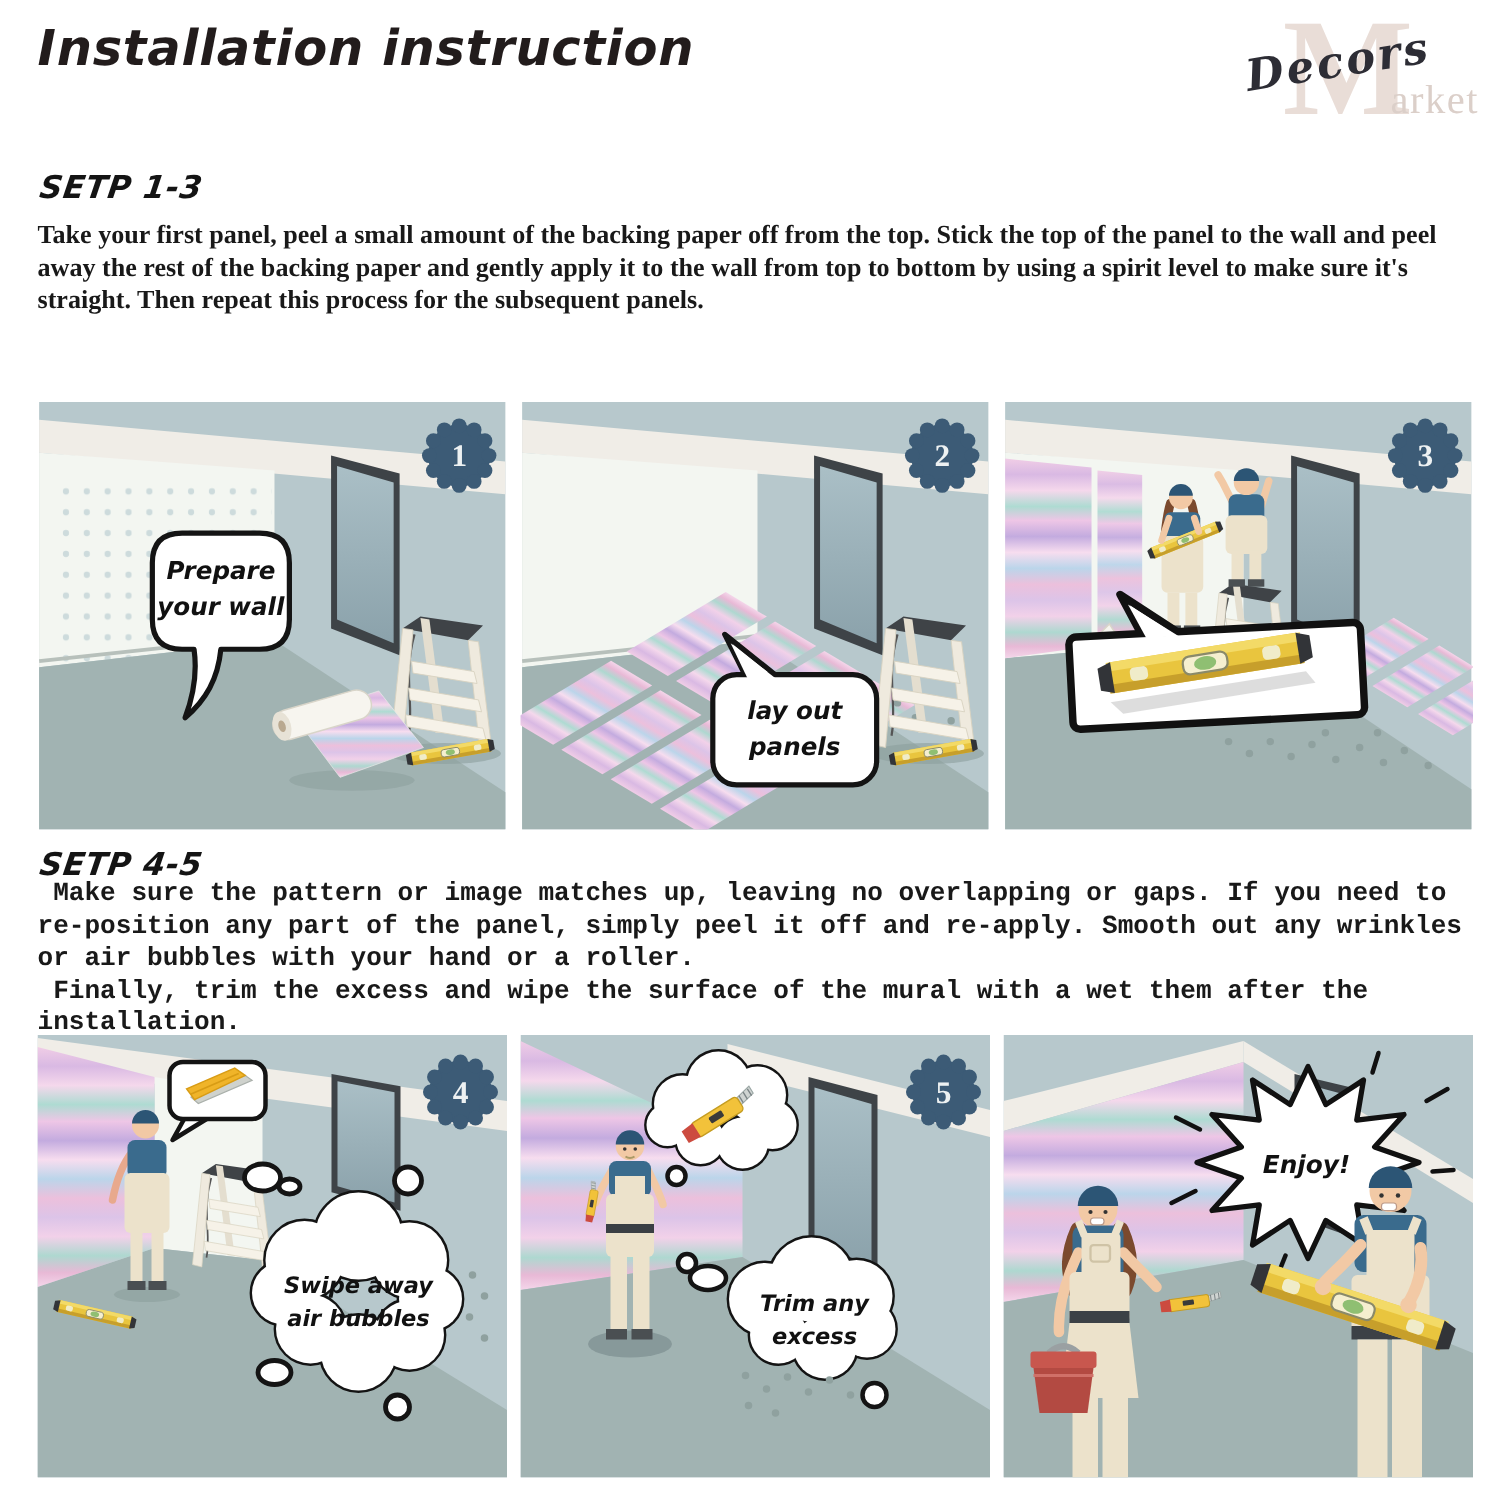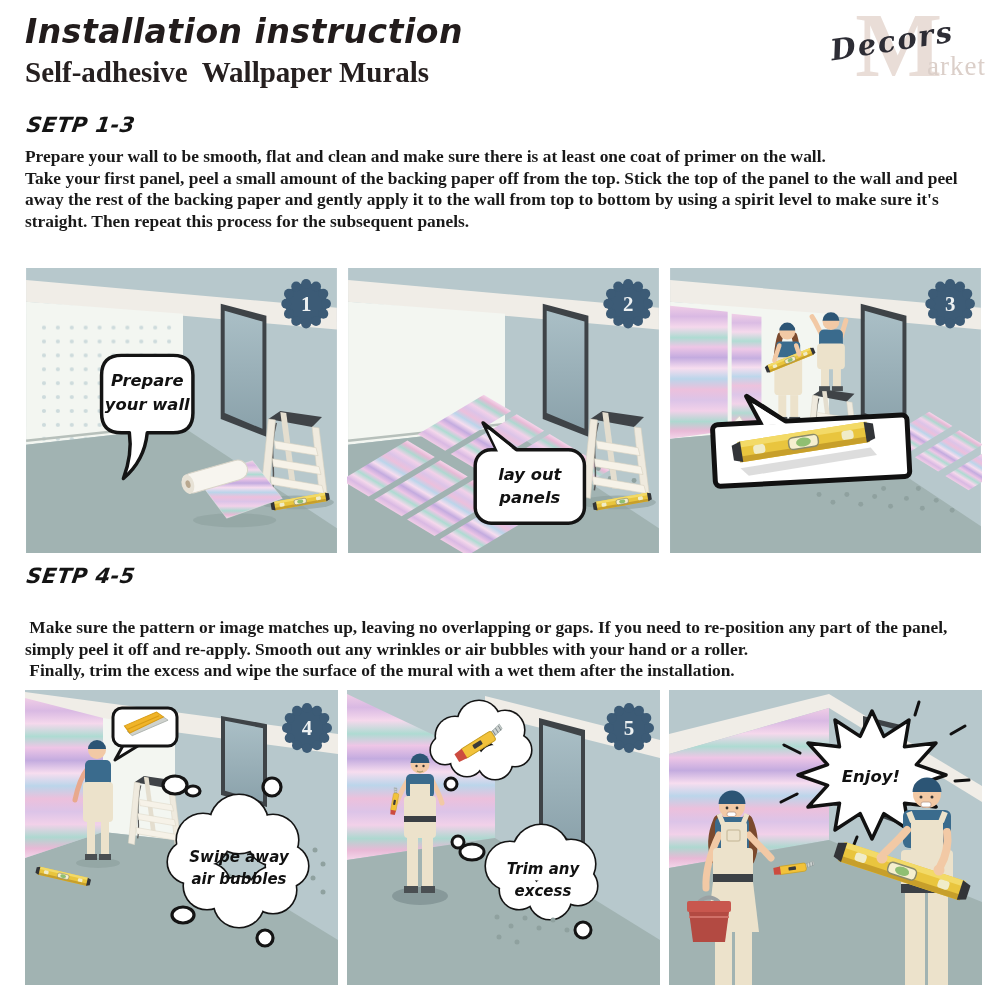--- a/index.html
+++ b/index.html
@@ -114,30 +114,28 @@
             <circle cx="-10" cy="-17.3" r="5"></circle>
           <circle cx="0" cy="-20" r="5"></circle>
             <circle cx="10" cy="-17.3" r="5"></circle>
             <circle cx="17.3" cy="-10" r="5"></circle>
         </g>
       </g>
     </defs>
   </svg>
 
   <div class="title">Installation  instruction</div>
-  <div class="subtitle">Self-adhesive  Wallpaper Murals</div>
   <div class="logo">
     <span class="m">M</span>
     <span class="script">Decors</span>
     <span class="rest">arket</span>
   </div>
 
   <div class="sec-head" style="top:113px;">SETP 1-3</div>
   <div class="sec-body" style="top:146px;">
-    <p>Prepare your wall to be smooth, flat and clean and make sure there is at least one coat of primer on the wall.</p>
     <p>Take your first panel, peel a small amount of the backing paper off from the top. Stick the top of the panel to the wall and peel away the rest of the backing paper and gently apply it to the wall from top to bottom by using a spirit level to make sure it's straight. Then repeat this process for the subsequent panels.</p>
   </div>
 
   <div class="row row1">
 
     <div class="panel">
       <svg width="313" height="285" viewBox="0 0 313 287">
         <rect width="313" height="287" fill="#b7c8cc"></rect>
         <polygon points="0,12 0,34 313,62 313,40" fill="#f0ede7"></polygon>
         <polygon points="0,34 158,46 158,160 0,178" fill="#f3f6f1"></polygon>
@@ -295,21 +293,21 @@
         </g>
         <g transform="translate(282,36)">
           <use href="#d-badge"></use>
           <text class="badge-num" y="7">3</text>
         </g>
       </svg>
     </div>
   </div>
 
   <div class="sec-head" style="top:564px;">SETP 4-5</div>
-  <div class="sec-body" style="top:617px;">
+  <div class="sec-body" style="top:586px;font-family:Liberation Mono, monospace;">
     <p> Make sure the pattern or image matches up, leaving no overlapping or gaps. If you need to re-position any part of the panel, simply peel it off and re-apply. Smooth out any wrinkles or air bubbles with your hand or a roller.</p>
     <p> Finally, trim the excess and wipe the surface of the mural with a wet them after the installation.</p>
   </div>
 
   <div class="row row2">
 
     <div class="panel">
       <svg width="313" height="295" viewBox="0 0 313 295">
         <rect width="313" height="295" fill="#b7c8cc"></rect>
         <polygon points="0,2 0,22 313,64 313,44" fill="#f0ede7"></polygon>

